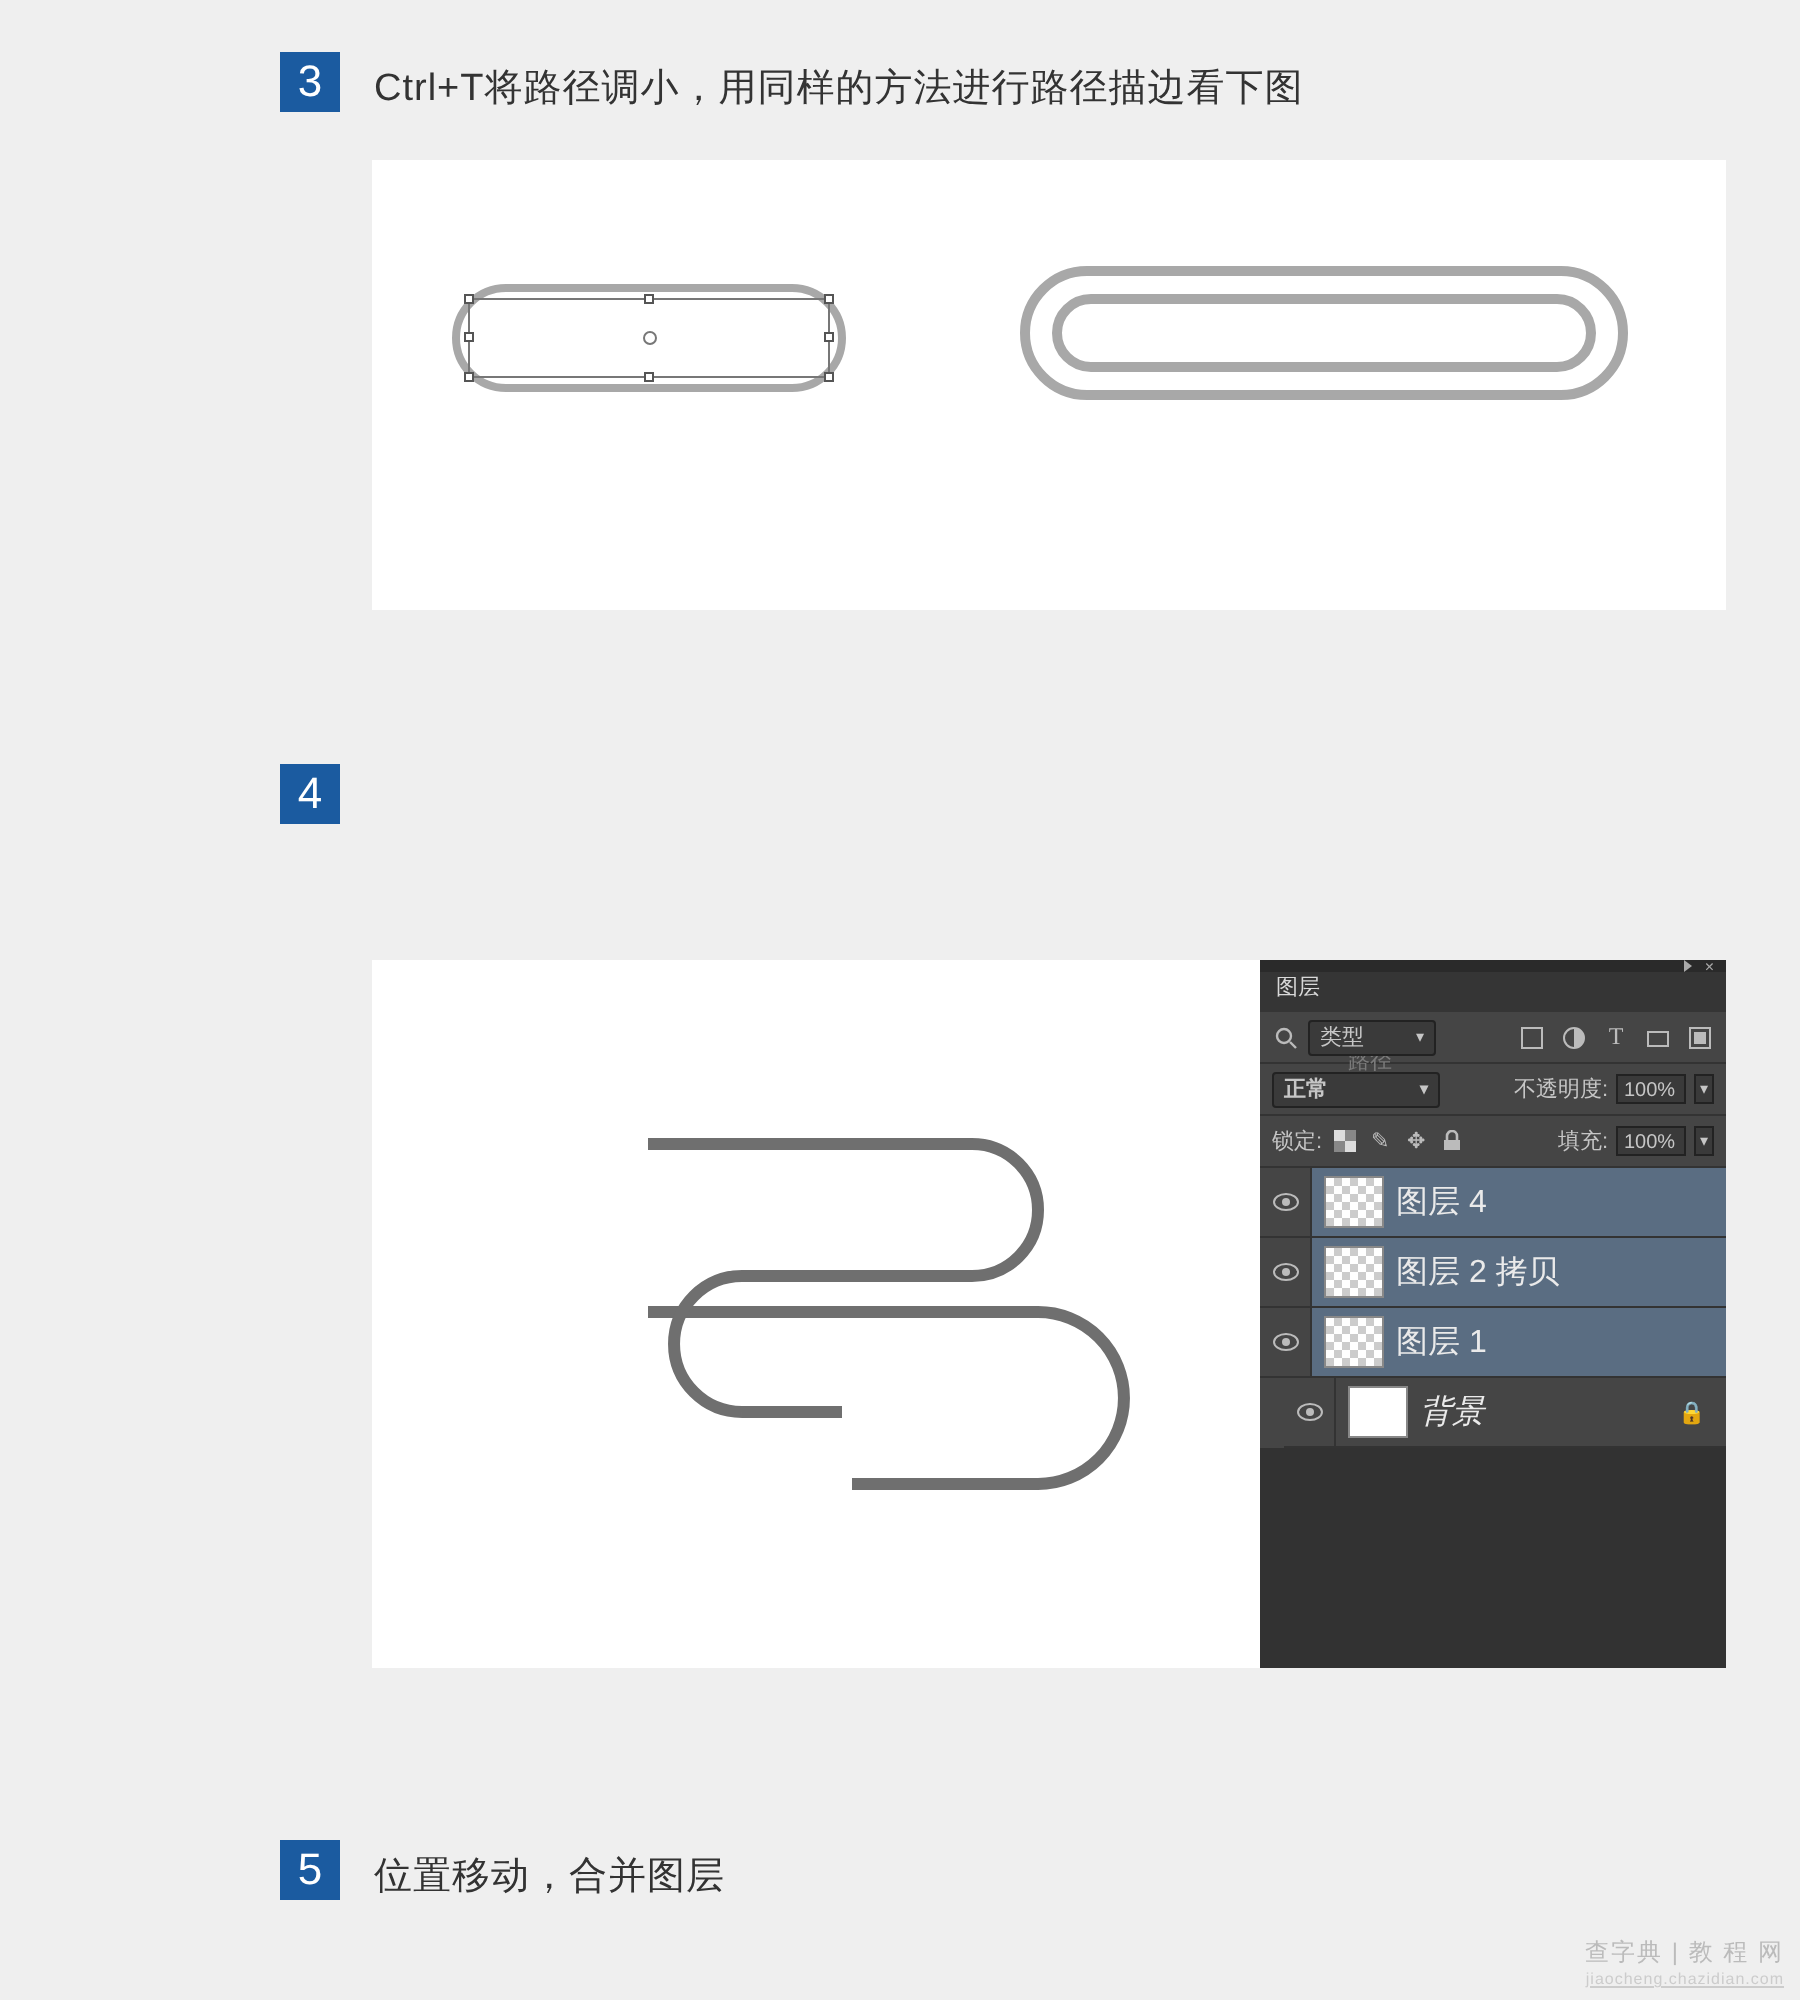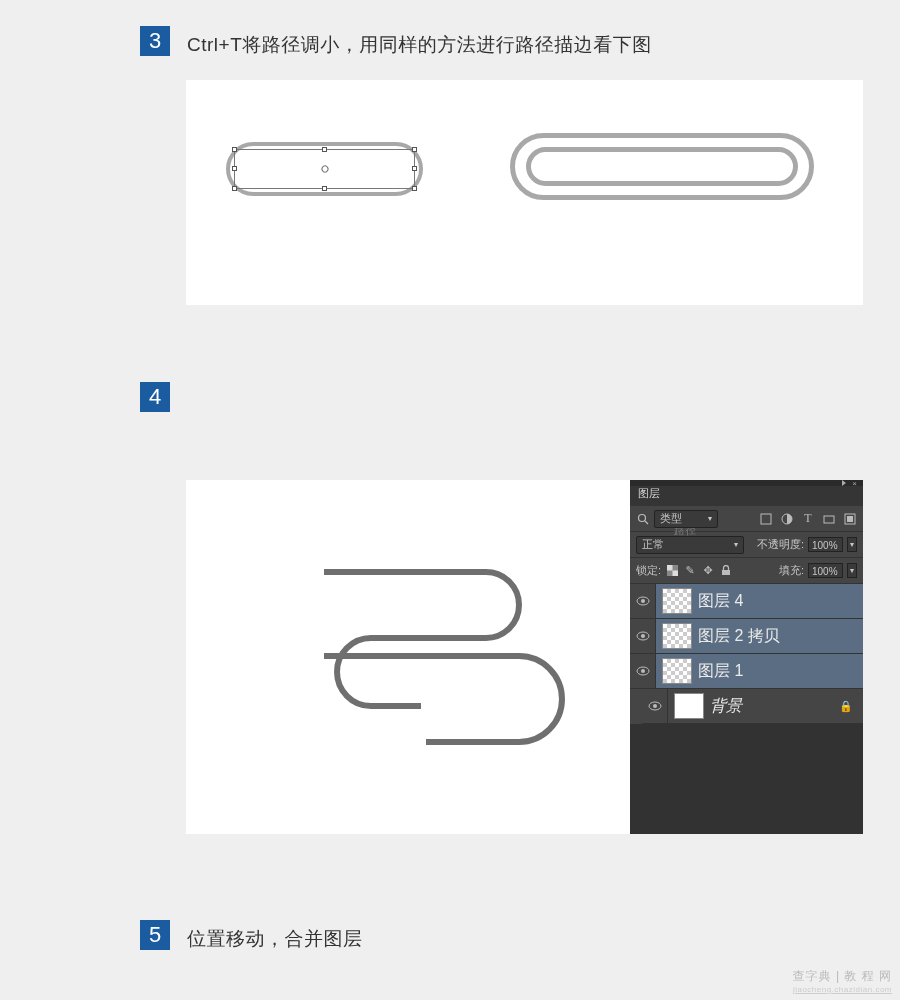--- a/index.html
+++ b/index.html
@@ -134,21 +134,21 @@
     border: 1px solid #222;
     color: #c6c6c6;
     font-size: 11px;
     height: 18px;
     display: flex;
     align-items: center;
     padding: 0 5px;
     border-radius: 2px;
   }
   .sel-type { width: 64px; }
-  .sel-mode { width: 108px; }
+  .sel-mode { width: 84px; font-weight: bold; }
   .input-pct {
     background: #3a3a3a;
     border: 1px solid #222;
     color: #c6c6c6;
     font-size: 10px;
     width: 35px;
     height: 15px;
     line-height:15px;
     padding-left: 3px;
   }

